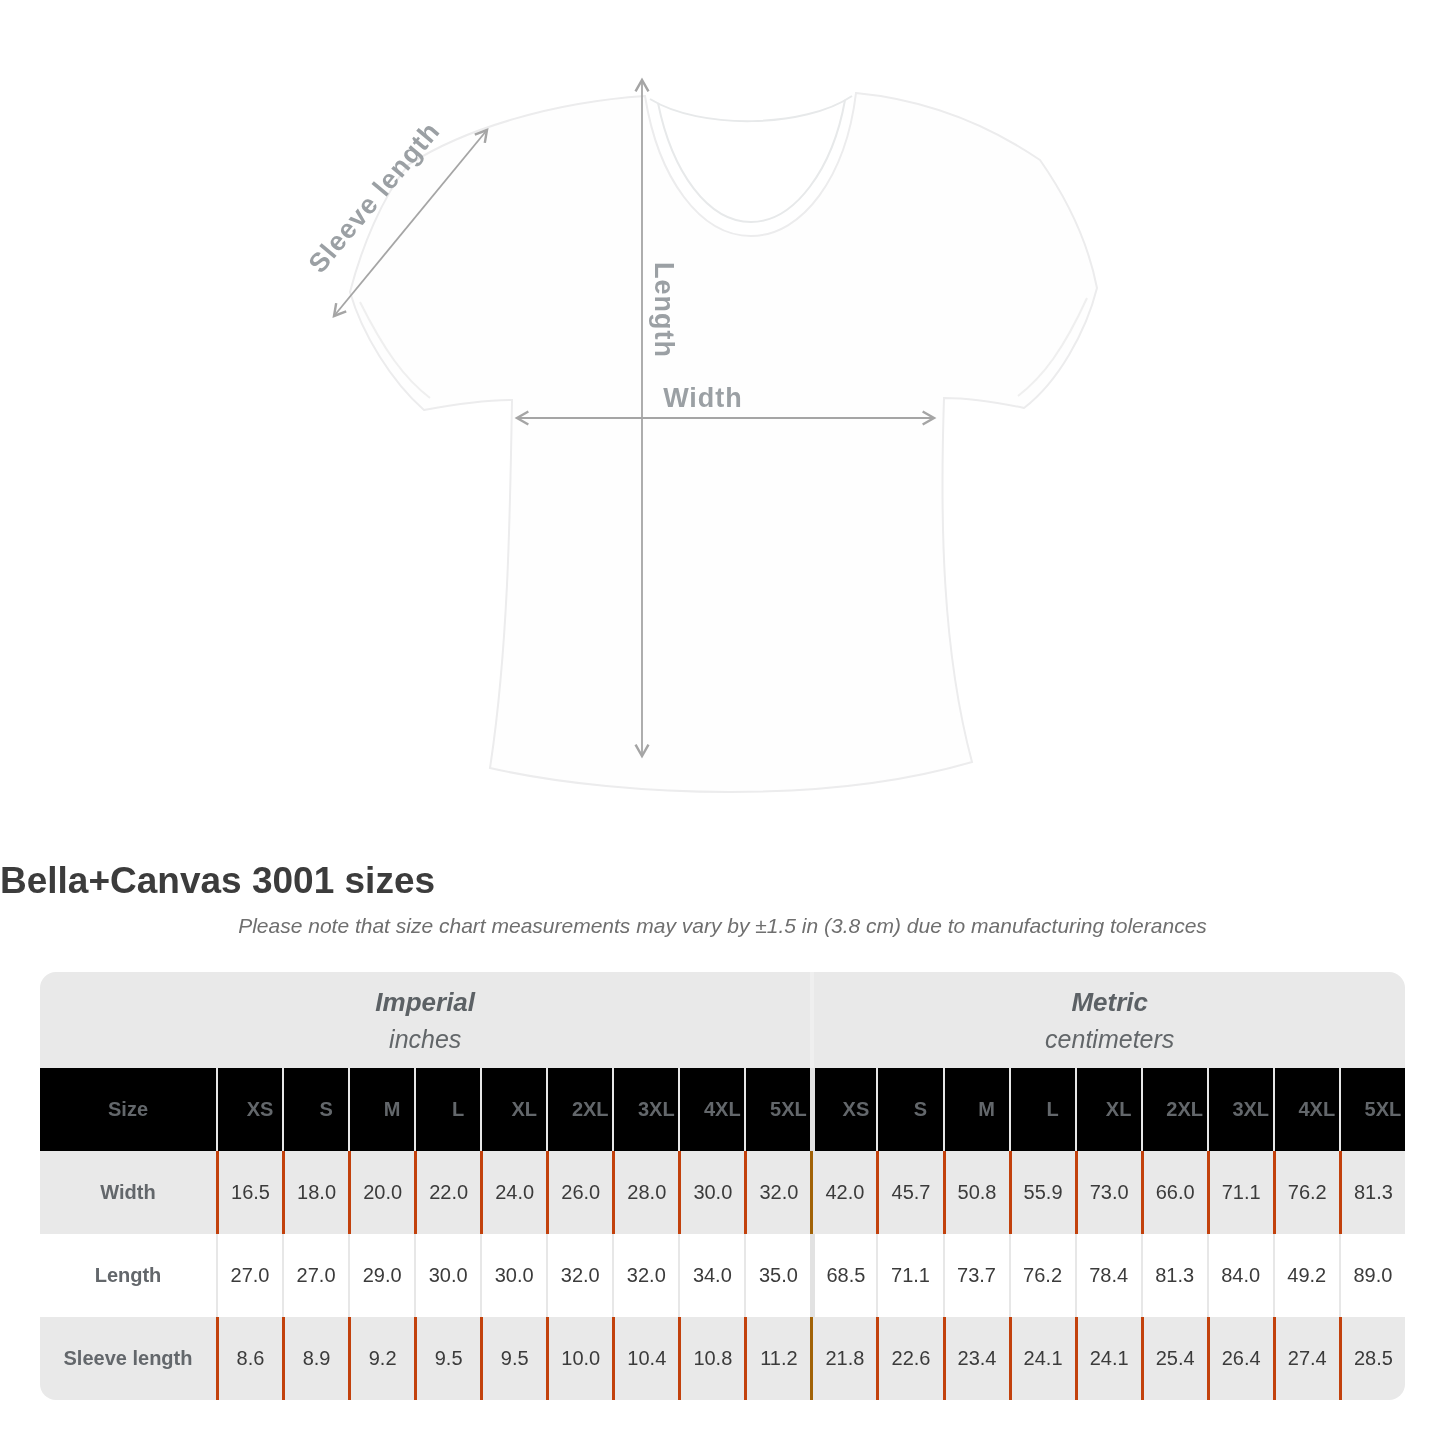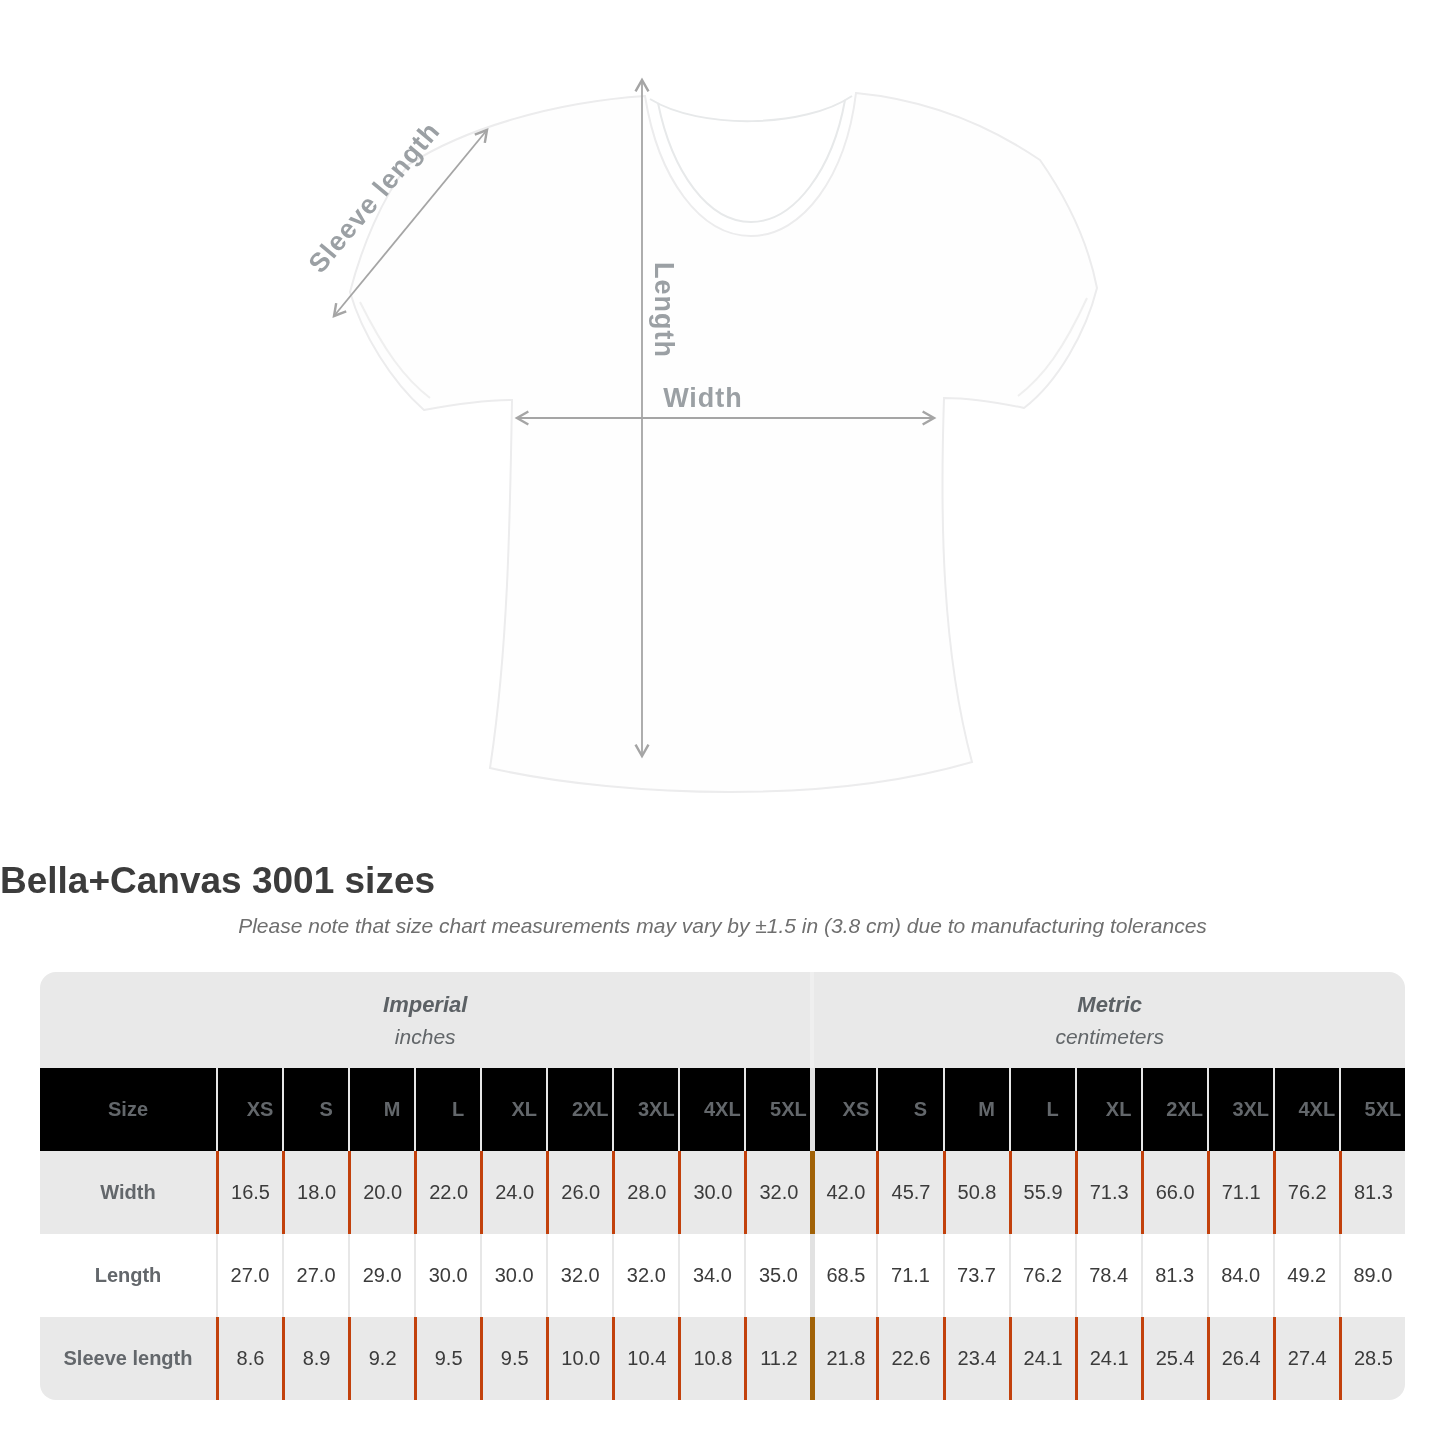--- a/index.html
+++ b/index.html
@@ -28,34 +28,34 @@
   
   .table-wrap{
     width:1365px;margin:34px auto 0 auto;
     border-radius:16px;overflow:hidden;
   }
   table{width:100%;border-collapse:separate;border-spacing:0;table-layout:fixed;}
   col.lbl{width:176px;}
   th,td{padding:0;text-align:center;vertical-align:middle;}
   
   th.grp{background:#e9e9e9;height:96px;font-weight:normal;}
-  th.grp .g-name{font-size:22px;font-weight:bold;font-style:italic;color:#5c6165;}
-  th.grp .g-unit{font-size:21px;font-style:italic;color:#626669;margin-top:7px;}
+  th.grp .g-name{font-size:26px;font-weight:bold;font-style:italic;color:#5c6165;}
+  th.grp .g-unit{font-size:25px;font-style:italic;color:#626669;margin-top:7px;}
   th.grp.mstart{border-left:4px solid #efefef;}
   
   tr.sizes td{background:#000000;height:83px;font-size:20px;font-weight:bold;color:#63676b;}
   tr.sizes td + td{border-left:2px solid #e7e7e7;padding-left:20px;}
   tr.rw td{height:83px;font-size:20px;color:#3b3b3b;}
   tr.rw td.rlabel{font-weight:bold;color:#63676b;}
   tr.white td{background:#ffffff;}
   tr.white td + td{border-left:2px solid #e7e7e7;}
   tr.gray td{background:#e9e9e9;}
   tr.gray td + td{border-left:3px solid #c2410c;}
   tr.sizes td.mstart,tr.white td.mstart{border-left:5px solid #e2e2e2;}
-  tr.gray td.mstart{border-left:5px solid #a16207;}
+  tr.gray td.mstart{border-left:3px solid #a16207;}
 </style>
 </head>
 <body>
 
 <div class="diagram">
   <svg width="1445" height="832" viewBox="0 0 1445 832">
     <defs>
       <marker id="ah" viewBox="0 0 10 10" refX="8" refY="5" markerWidth="9" markerHeight="9" orient="auto-start-reverse">
         <path d="M1,1 L8,5 L1,9" fill="none" stroke="#a5a5a5" stroke-width="1.5"></path>
       </marker>
@@ -162,21 +162,21 @@
       <td>22.0</td>
       <td>24.0</td>
       <td>26.0</td>
       <td>28.0</td>
       <td>30.0</td>
       <td>32.0</td>
       <td class="mstart">42.0</td>
       <td>45.7</td>
       <td>50.8</td>
       <td>55.9</td>
-      <td>71.3</td>
+      <td>73.0</td>
       <td>66.0</td>
       <td>71.1</td>
       <td>76.2</td>
       <td>81.3</td>
     </tr>
 
     <tr class="rw white">
       <td class="rlabel">Length</td>
       <td>27.0</td>
       <td>27.0</td>

